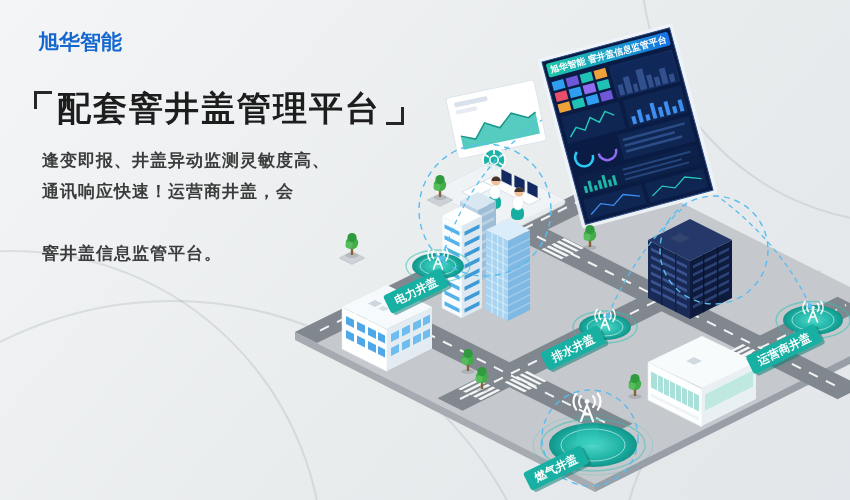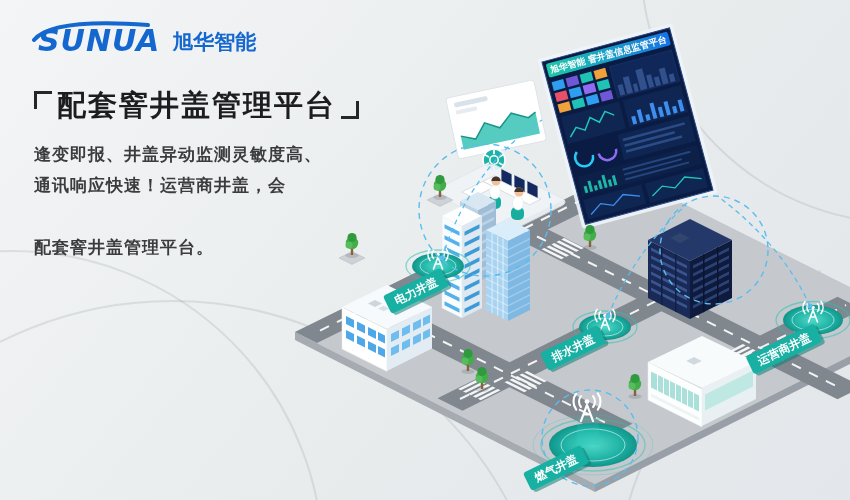--- a/index.html
+++ b/index.html
@@ -15,62 +15,56 @@
   .logo-mark{position:relative;}
   .logo-en{font-style:italic;font-weight:bold;font-size:30px;color:#1467cf;letter-spacing:1px;line-height:1;}
   .swoosh{position:absolute;left:-8px;top:-10px;width:124px;height:26px;pointer-events:none;}
   .logo-cn{font-size:21px;font-weight:bold;color:#1467cf;padding-top:2px;}
 
   .hero{position:absolute;left:34px;top:88px;width:440px;}
   .title-row{display:flex;align-items:flex-start;}
   .bracket{display:inline-block;width:15px;height:15px;flex:0 0 auto;}
   .bracket.open{border-left:3px solid #262626;border-top:3px solid #262626;margin-top:3px;}
   .bracket.close{border-right:3px solid #262626;border-bottom:3px solid #262626;align-self:flex-end;margin-bottom:4px;}
-  .title{margin:0 5px;font-size:29px;font-weight:bold;color:#1d1d1d;letter-spacing:2px;line-height:1.2;}
-  .desc{margin:16px 0 0 0;width:300px;font-size:17px;font-weight:600;color:#3c3c3c;line-height:31px;letter-spacing:1px;}
+  .title{margin:0 5px;font-size:34px;font-weight:bold;color:#1d1d1d;letter-spacing:2px;line-height:1.2;}
+  .desc{margin:16px 0 0 8px;width:300px;font-size:17px;font-weight:600;color:#3c3c3c;line-height:31px;letter-spacing:1px;}
 
   .watermark{position:absolute;font-weight:bold;color:#7e8894;opacity:.13;transform:rotate(-28deg);
              letter-spacing:10px;font-size:26px;pointer-events:none;white-space:nowrap;}
   .wm1{left:350px;top:300px;}
   .wm2{left:545px;top:330px;}
   .wm3{left:700px;top:290px;}
 
   .scene{position:absolute;left:290px;top:0;width:560px;height:500px;}
 </style>
 </head>
 <body>
 
 <div class="stage">
 
   <div class="arc arc1"></div>
   <div class="arc arc2"></div>
   <div class="arc arc3"></div>
   <div class="arc arc4"></div>
 
   <header class="logo">
-    <div class="logo-mark">
-      <svg class="swoosh" viewBox="0 0 124 26">
-        <path d="M4,24 Q22,2 118,9" fill="none" stroke="#1467cf" stroke-width="4" stroke-linecap="round"></path>
-      </svg>
-      <span class="logo-en">SUNUA</span>
-    </div>
     <span class="logo-cn">旭华智能</span>
   </header>
 
   <section class="hero">
     <div class="title-row">
       <span class="bracket open"></span>
       <h1 class="title">配套窨井盖管理平台</h1>
       <span class="bracket close"></span>
     </div>
     <p class="desc">
       <span>逢变即报、井盖异动监测灵敏度高、</span><br>
       <span>通讯响应快速！运营商井盖，会</span><br>
       <br>
-      <span>配套窨井盖管理平台。</span>
+      <span>窨井盖信息监管平台。</span>
     </p>
   </section>
 
   <div class="watermark wm1">旭华智能</div>
   <div class="watermark wm2">旭华智能</div>
   <div class="watermark wm3">旭华智能</div>
 
   <svg class="scene" viewBox="0 0 560 500">
     <defs>
       <linearGradient id="gBar" x1="0" y1="0" x2="1" y2="0">

